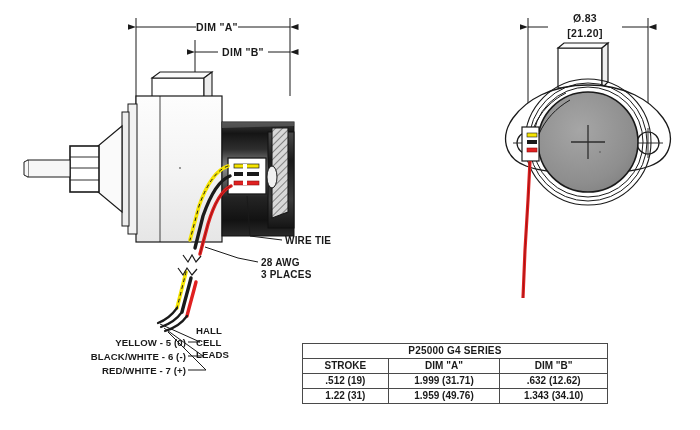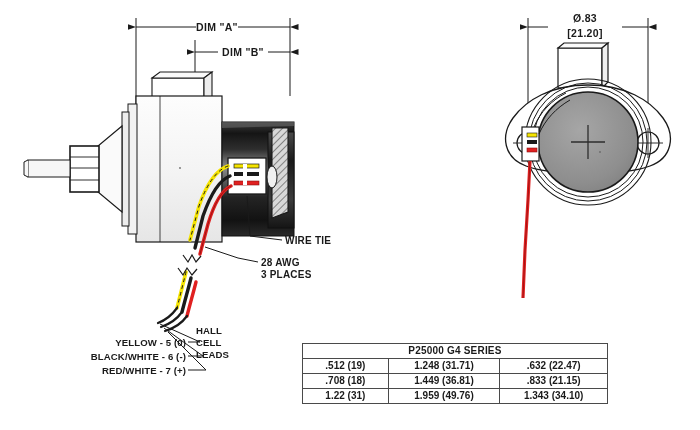--- a/index.html
+++ b/index.html
@@ -275,31 +275,31 @@
   <table class="spec-table">
     <colgroup>
         <col class="c1">
         <col class="c2">
         <col class="c3">
       </colgroup>
     <thead>
       <tr>
         <th class="ttl" colspan="3">P25000 G4 SERIES</th>
       </tr>
+      <tr>
+        <th>STROKE</th>
+        <th>DIM "A"</th>
+        <th>DIM "B"</th>
+      </tr>
     </thead>
     <tbody>
       <tr>
         <td>.512 (19)</td>
-        <td>1.248 (31.71)</td>
-        <td>.632 (22.47)</td>
-      </tr>
-      <tr>
-        <td>.708 (18)</td>
-        <td>1.449 (36.81)</td>
-        <td>.833 (21.15)</td>
+        <td>1.999 (31.71)</td>
+        <td>.632 (12.62)</td>
       </tr>
       <tr>
         <td>1.22 (31)</td>
         <td>1.959 (49.76)</td>
         <td>1.343 (34.10)</td>
       </tr>
     </tbody>
   </table>
 
 </div>

